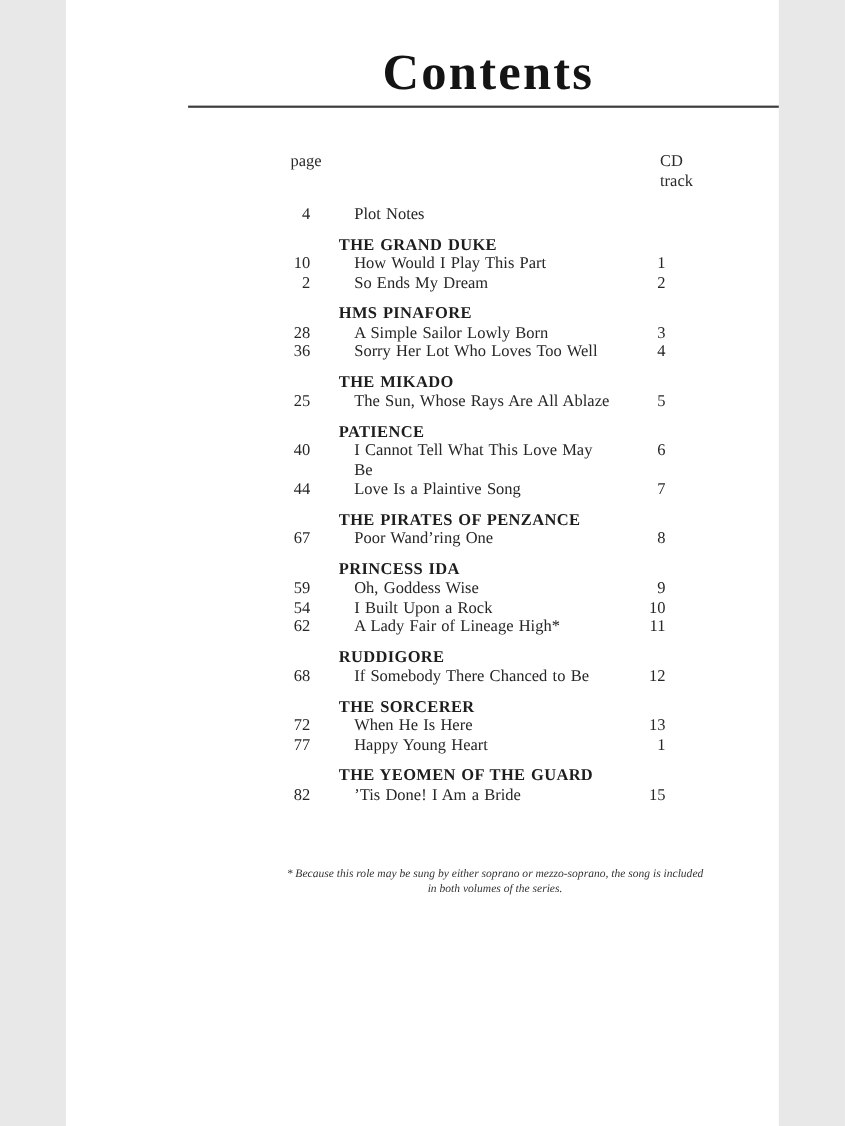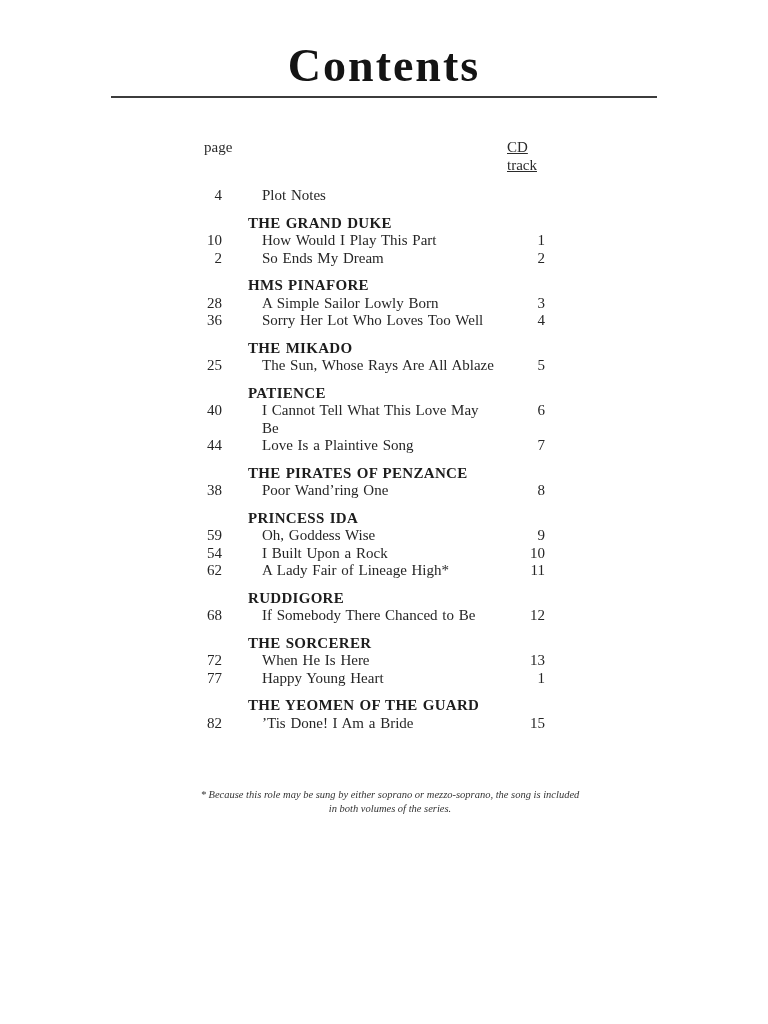--- a/index.html
+++ b/index.html
@@ -1,18 +1,18 @@
 <!DOCTYPE html>
 <html><head>
 <meta charset="utf-8">
 <style>
   html,body { margin:0; padding:0; background:#e8e8e8; }
   .page {
     position:relative;
-    width:768px; height:1024px;
+    width:648px; height:1024px;
     margin:0 auto;
     background:#ffffff;
     font-family:"Liberation Serif", serif;
     color:#262626;
     overflow:hidden;
   }
   .book-title {
     position:absolute;
     top:42px; left:0; width:768px;
     text-align:center;
@@ -23,21 +23,21 @@
     color:#141414;
   }
   .title-rule {
     position:absolute;
     top:96px; left:111px;
     width:546px; height:2px;
     background:#3c3c3c;
   }
   .col-header { position:absolute; font-size:15px; color:#2b2b2b; }
   .page-col-header { top:139px; left:204px; }
-  .track-col-header { top:138px; left:507px; line-height:18px;text-decoration:underline; }
+  .track-col-header { top:138px; left:540px; line-height:18px; }
   .toc {
     position:absolute;
     top:187px; left:165px; width:380px;
     font-size:15px;
     line-height:17.5px;
     word-spacing:1px;
   }
   .row {
     display:grid;
     grid-template-columns:57px 1fr 46px;
@@ -118,21 +118,21 @@
         <span class="ttl">I Cannot Tell What This Love May Be</span>
         <span class="trk">6</span>
       </div>
       <div class="row">
         <span class="pg">44</span>
         <span class="ttl">Love Is a Plaintive Song</span>
         <span class="trk">7</span>
       </div>
       <div class="section-heading">THE PIRATES OF PENZANCE</div>
       <div class="row">
-        <span class="pg">38</span>
+        <span class="pg">67</span>
         <span class="ttl">Poor Wand’ring One</span>
         <span class="trk">8</span>
       </div>
       <div class="section-heading">PRINCESS IDA</div>
       <div class="row">
         <span class="pg">59</span>
         <span class="ttl">Oh, Goddess Wise</span>
         <span class="trk">9</span>
       </div>
       <div class="row">

